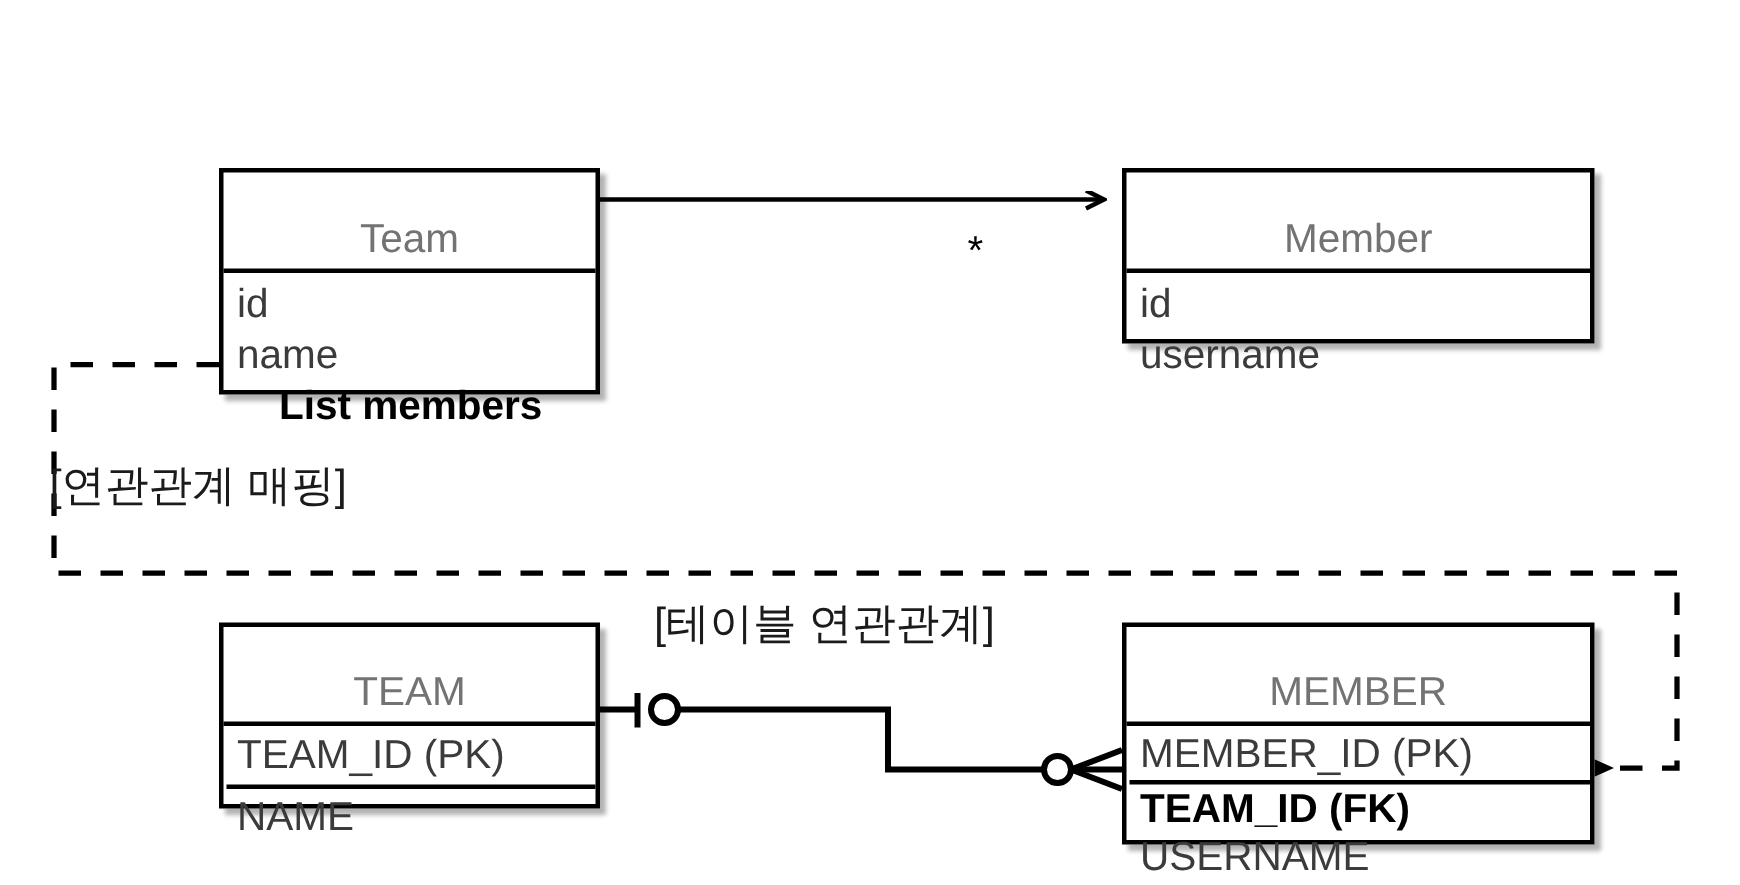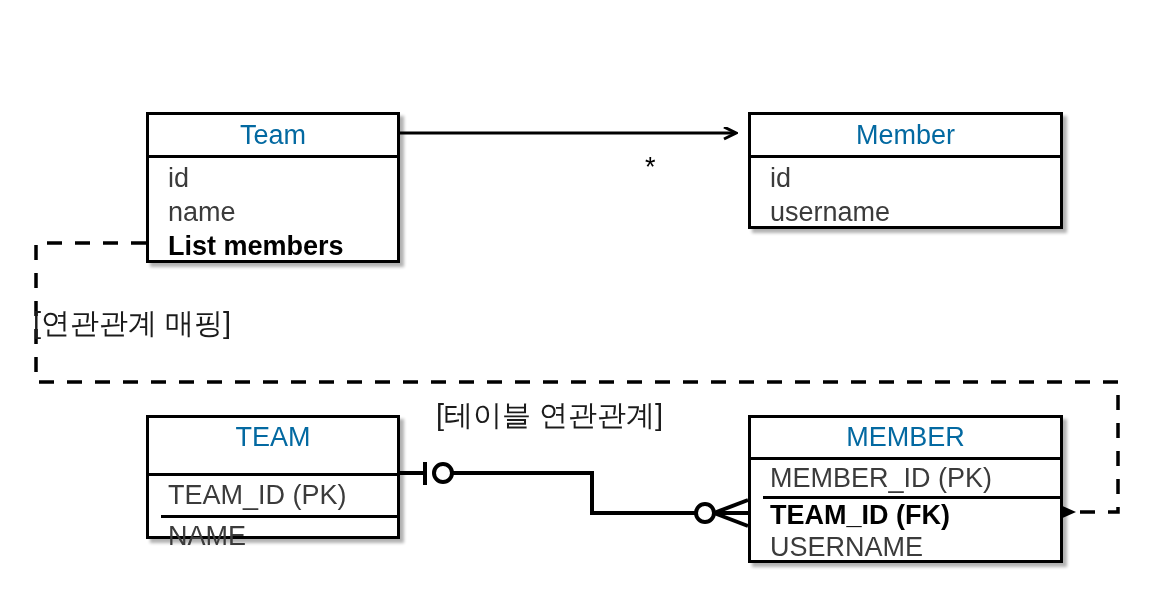--- a/index.html
+++ b/index.html
@@ -37,31 +37,32 @@
   .box {
     position: absolute;
     background: #ffffff;
     border: 3px solid #000000;
     box-sizing: border-box;
     box-shadow: 4px 4px 3px rgba(0,0,0,0.30);
   }
   .box-header {
     text-align: center;
     font-size: 27px;
-    color: #0369a1;
+    color: #737373;
     font-weight: normal;
     box-sizing: border-box;
     display: flex;
     align-items: center;
     justify-content: center;
+    margin-top: 24px;
   }
   .box-body {
     border-top: 3px solid #000000;
     box-sizing: border-box;
-    padding-left: 19px;
+    padding-left: 9px;
   }
   .row {
     font-size: 27px;
     color: #3b3b3b;
     white-space: nowrap;
     line-height: 1.0;
     box-sizing: border-box;
     display: flex;
     align-items: center;
   }
@@ -127,35 +128,35 @@
   <div class="title-text" style="left:33px; top:304px;">[연관관계 매핑]</div>
 
 
   <div class="edge-label mult" style="left:645px; top:152px;">*</div>
 
   <div class="box" style="left:146px; top:112px; width:254px; height:151px;">
     <div class="box-header" style="height:40px;">Team</div>
     <div class="box-body" style="height:108px; padding-top:3px;">
       <div class="row" style="height:34px;">id</div>
       <div class="row" style="height:34px;">name</div>
-      <div class="row bold" style="height:34px;">List members</div>
+      <div class="row bold" style="height:34px;margin-left:28px;">List members</div>
     </div>
   </div>
 
   <div class="box" style="left:748px; top:112px; width:315px; height:117px;">
     <div class="box-header" style="height:40px;">Member</div>
     <div class="box-body" style="height:74px; padding-top:3px;">
       <div class="row" style="height:34px;">id</div>
       <div class="row" style="height:34px;">username</div>
     </div>
   </div>
 
   <div class="box" style="left:146px; top:415px; width:254px; height:124px;">
     <div class="box-header" style="height:39px;">TEAM</div>
-    <div class="box-body" style="height:82px; padding-top:0px;margin-top:16px;">
+    <div class="box-body" style="height:82px; padding-top:0px;">
       <div class="row" style="height:39px;">TEAM_ID (PK)</div>
       <div class="row ruled" style="height:40px;">NAME</div>
     </div>
   </div>
 
   <div class="box" style="left:748px; top:415px; width:315px; height:148px;">
     <div class="box-header" style="height:39px;">MEMBER</div>
     <div class="box-body" style="height:122px; padding-top:0px;">
       <div class="row" style="height:36px;">MEMBER_ID (PK)</div>
       <div class="row bold ruled" style="height:35px;">TEAM_ID (FK)</div>

